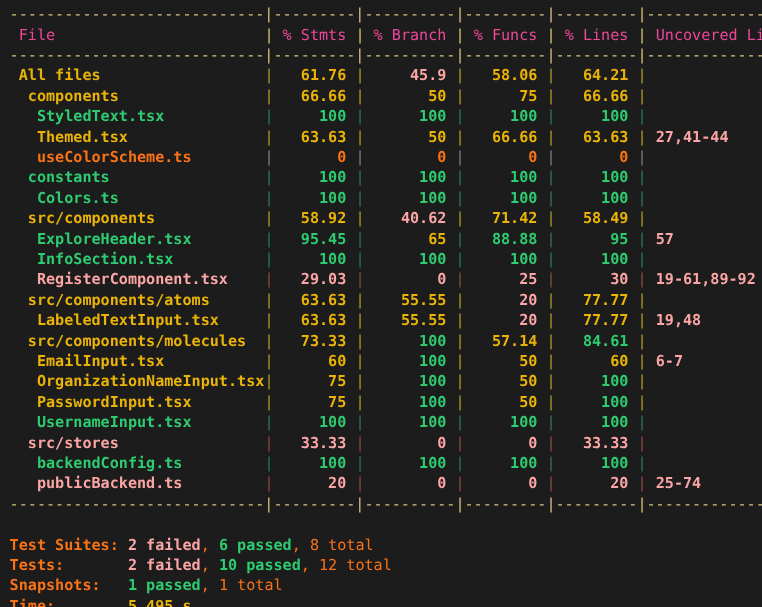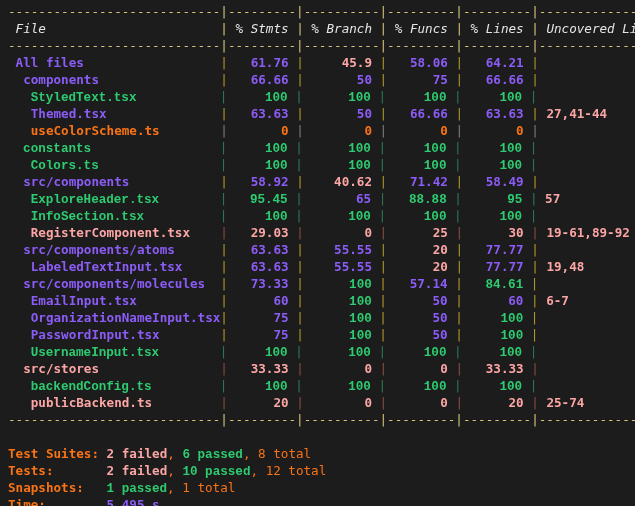--- a/index.html
+++ b/index.html
@@ -29,30 +29,30 @@
     left: 8px;
     top: 3px;
     white-space: pre;
     letter-spacing: 0px;
   }
   .line {
     height: 17px;
     white-space: pre;
     display: block;
   }
-  .c-yellow   { color: #8b5cf6; }
-  .c-green    { color: #2ecc71; font-family: Liberation Mono, monospace; }
+  .c-yellow   { color: #eab308; }
+  .c-green    { color: #2ecc71; }
   .c-red      { color: #fca5a5; }
   .c-white    { color: #f97316; }
   .c-sep      { color: #d6c37a; }
   .c-pipe-y   { color: #b09a28; }
   .c-pipe-g   { color: #2b7a55; }
   .c-pipe-r   { color: #8d4a42; }
   .c-pipe-w   { color: #7f7f7f; }
-  .c-header   { color: #e5e5e5; font-style: italic; }
+  .c-header   { color: #ec4899; }
   .bold { font-weight: bold; }
   .spacer { height: 17px; display:block; }
 </style>
 </head>
 <body>
 
 <div id="screen">
   <div class="term" id="term-output"><div class="line"><span class="c-sep">----------------------------|---------|----------|---------|---------|-------------------</span></div><div class="line"><span class="c-header"> File                       </span><span class="c-sep">|</span><span class="c-header"> % Stmts </span><span class="c-sep">|</span><span class="c-header"> % Branch </span><span class="c-sep">|</span><span class="c-header"> % Funcs </span><span class="c-sep">|</span><span class="c-header"> % Lines </span><span class="c-sep">|</span><span class="c-header"> Uncovered Line #s </span></div><div class="line"><span class="c-sep">----------------------------|---------|----------|---------|---------|-------------------</span></div><div class="line"><span class="c-yellow bold"> All files                  </span><span class="c-pipe-y">|</span><span class="c-yellow bold">   61.76 </span><span class="c-pipe-y">|</span><span class="c-red bold">     45.9 </span><span class="c-pipe-y">|</span><span class="c-yellow bold">   58.06 </span><span class="c-pipe-y">|</span><span class="c-yellow bold">   64.21 </span><span class="c-pipe-y">|</span><span class="c-red bold"> </span></div><div class="line"><span class="c-yellow bold">  components                </span><span class="c-pipe-y">|</span><span class="c-yellow bold">   66.66 </span><span class="c-pipe-y">|</span><span class="c-yellow bold">       50 </span><span class="c-pipe-y">|</span><span class="c-yellow bold">      75 </span><span class="c-pipe-y">|</span><span class="c-yellow bold">   66.66 </span><span class="c-pipe-y">|</span><span class="c-red bold"> </span></div><div class="line"><span class="c-green bold">   StyledText.tsx           </span><span class="c-pipe-g">|</span><span class="c-green bold">     100 </span><span class="c-pipe-g">|</span><span class="c-green bold">      100 </span><span class="c-pipe-g">|</span><span class="c-green bold">     100 </span><span class="c-pipe-g">|</span><span class="c-green bold">     100 </span><span class="c-pipe-g">|</span><span class="c-red bold"> </span></div><div class="line"><span class="c-yellow bold">   Themed.tsx               </span><span class="c-pipe-y">|</span><span class="c-yellow bold">   63.63 </span><span class="c-pipe-y">|</span><span class="c-yellow bold">       50 </span><span class="c-pipe-y">|</span><span class="c-yellow bold">   66.66 </span><span class="c-pipe-y">|</span><span class="c-yellow bold">   63.63 </span><span class="c-pipe-y">|</span><span class="c-red bold"> 27,41-44</span></div><div class="line"><span class="c-white bold">   useColorScheme.ts        </span><span class="c-pipe-w">|</span><span class="c-white bold">       0 </span><span class="c-pipe-w">|</span><span class="c-white bold">        0 </span><span class="c-pipe-w">|</span><span class="c-white bold">       0 </span><span class="c-pipe-w">|</span><span class="c-white bold">       0 </span><span class="c-pipe-w">|</span><span class="c-red bold"> </span></div><div class="line"><span class="c-green bold">  constants                 </span><span class="c-pipe-g">|</span><span class="c-green bold">     100 </span><span class="c-pipe-g">|</span><span class="c-green bold">      100 </span><span class="c-pipe-g">|</span><span class="c-green bold">     100 </span><span class="c-pipe-g">|</span><span class="c-green bold">     100 </span><span class="c-pipe-g">|</span><span class="c-red bold"> </span></div><div class="line"><span class="c-green bold">   Colors.ts                </span><span class="c-pipe-g">|</span><span class="c-green bold">     100 </span><span class="c-pipe-g">|</span><span class="c-green bold">      100 </span><span class="c-pipe-g">|</span><span class="c-green bold">     100 </span><span class="c-pipe-g">|</span><span class="c-green bold">     100 </span><span class="c-pipe-g">|</span><span class="c-red bold"> </span></div><div class="line"><span class="c-yellow bold">  src/components            </span><span class="c-pipe-y">|</span><span class="c-yellow bold">   58.92 </span><span class="c-pipe-y">|</span><span class="c-red bold">    40.62 </span><span class="c-pipe-y">|</span><span class="c-yellow bold">   71.42 </span><span class="c-pipe-y">|</span><span class="c-yellow bold">   58.49 </span><span class="c-pipe-y">|</span><span class="c-red bold"> </span></div><div class="line"><span class="c-green bold">   ExploreHeader.tsx        </span><span class="c-pipe-g">|</span><span class="c-green bold">   95.45 </span><span class="c-pipe-g">|</span><span class="c-yellow bold">       65 </span><span class="c-pipe-g">|</span><span class="c-green bold">   88.88 </span><span class="c-pipe-g">|</span><span class="c-green bold">      95 </span><span class="c-pipe-g">|</span><span class="c-red bold"> 57</span></div><div class="line"><span class="c-green bold">   InfoSection.tsx          </span><span class="c-pipe-g">|</span><span class="c-green bold">     100 </span><span class="c-pipe-g">|</span><span class="c-green bold">      100 </span><span class="c-pipe-g">|</span><span class="c-green bold">     100 </span><span class="c-pipe-g">|</span><span class="c-green bold">     100 </span><span class="c-pipe-g">|</span><span class="c-red bold"> </span></div><div class="line"><span class="c-red bold">   RegisterComponent.tsx    </span><span class="c-pipe-r">|</span><span class="c-red bold">   29.03 </span><span class="c-pipe-r">|</span><span class="c-red bold">        0 </span><span class="c-pipe-r">|</span><span class="c-red bold">      25 </span><span class="c-pipe-r">|</span><span class="c-red bold">      30 </span><span class="c-pipe-r">|</span><span class="c-red bold"> 19-61,89-92</span></div><div class="line"><span class="c-yellow bold">  src/components/atoms      </span><span class="c-pipe-y">|</span><span class="c-yellow bold">   63.63 </span><span class="c-pipe-y">|</span><span class="c-yellow bold">    55.55 </span><span class="c-pipe-y">|</span><span class="c-red bold">      20 </span><span class="c-pipe-y">|</span><span class="c-yellow bold">   77.77 </span><span class="c-pipe-y">|</span><span class="c-red bold"> </span></div><div class="line"><span class="c-yellow bold">   LabeledTextInput.tsx     </span><span class="c-pipe-y">|</span><span class="c-yellow bold">   63.63 </span><span class="c-pipe-y">|</span><span class="c-yellow bold">    55.55 </span><span class="c-pipe-y">|</span><span class="c-red bold">      20 </span><span class="c-pipe-y">|</span><span class="c-yellow bold">   77.77 </span><span class="c-pipe-y">|</span><span class="c-red bold"> 19,48</span></div><div class="line"><span class="c-yellow bold">  src/components/molecules  </span><span class="c-pipe-y">|</span><span class="c-yellow bold">   73.33 </span><span class="c-pipe-y">|</span><span class="c-green bold">      100 </span><span class="c-pipe-y">|</span><span class="c-yellow bold">   57.14 </span><span class="c-pipe-y">|</span><span class="c-green bold">   84.61 </span><span class="c-pipe-y">|</span><span class="c-red bold"> </span></div><div class="line"><span class="c-yellow bold">   EmailInput.tsx           </span><span class="c-pipe-y">|</span><span class="c-yellow bold">      60 </span><span class="c-pipe-y">|</span><span class="c-green bold">      100 </span><span class="c-pipe-y">|</span><span class="c-yellow bold">      50 </span><span class="c-pipe-y">|</span><span class="c-yellow bold">      60 </span><span class="c-pipe-y">|</span><span class="c-red bold"> 6-7</span></div><div class="line"><span class="c-yellow bold">   OrganizationNameInput.tsx</span><span class="c-pipe-y">|</span><span class="c-yellow bold">      75 </span><span class="c-pipe-y">|</span><span class="c-green bold">      100 </span><span class="c-pipe-y">|</span><span class="c-yellow bold">      50 </span><span class="c-pipe-y">|</span><span class="c-green bold">     100 </span><span class="c-pipe-y">|</span><span class="c-red bold"> </span></div><div class="line"><span class="c-yellow bold">   PasswordInput.tsx        </span><span class="c-pipe-y">|</span><span class="c-yellow bold">      75 </span><span class="c-pipe-y">|</span><span class="c-green bold">      100 </span><span class="c-pipe-y">|</span><span class="c-yellow bold">      50 </span><span class="c-pipe-y">|</span><span class="c-green bold">     100 </span><span class="c-pipe-y">|</span><span class="c-red bold"> </span></div><div class="line"><span class="c-green bold">   UsernameInput.tsx        </span><span class="c-pipe-g">|</span><span class="c-green bold">     100 </span><span class="c-pipe-g">|</span><span class="c-green bold">      100 </span><span class="c-pipe-g">|</span><span class="c-green bold">     100 </span><span class="c-pipe-g">|</span><span class="c-green bold">     100 </span><span class="c-pipe-g">|</span><span class="c-red bold"> </span></div><div class="line"><span class="c-red bold">  src/stores                </span><span class="c-pipe-r">|</span><span class="c-red bold">   33.33 </span><span class="c-pipe-r">|</span><span class="c-red bold">        0 </span><span class="c-pipe-r">|</span><span class="c-red bold">       0 </span><span class="c-pipe-r">|</span><span class="c-red bold">   33.33 </span><span class="c-pipe-r">|</span><span class="c-red bold"> </span></div><div class="line"><span class="c-green bold">   backendConfig.ts         </span><span class="c-pipe-g">|</span><span class="c-green bold">     100 </span><span class="c-pipe-g">|</span><span class="c-green bold">      100 </span><span class="c-pipe-g">|</span><span class="c-green bold">     100 </span><span class="c-pipe-g">|</span><span class="c-green bold">     100 </span><span class="c-pipe-g">|</span><span class="c-red bold"> </span></div><div class="line"><span class="c-red bold">   publicBackend.ts         </span><span class="c-pipe-r">|</span><span class="c-red bold">      20 </span><span class="c-pipe-r">|</span><span class="c-red bold">        0 </span><span class="c-pipe-r">|</span><span class="c-red bold">       0 </span><span class="c-pipe-r">|</span><span class="c-red bold">      20 </span><span class="c-pipe-r">|</span><span class="c-red bold"> 25-74</span></div><div class="line"><span class="c-sep">----------------------------|---------|----------|---------|---------|-------------------</span></div><div class="spacer"></div><div class="line"><span class="c-white bold">Test Suites:</span><span> </span><span class="c-red bold">2 failed</span><span class="c-white">, </span><span class="c-green bold">6 passed</span><span class="c-white">, </span><span class="c-white">8 total</span></div><div class="line"><span class="c-white bold">Tests:</span><span>       </span><span class="c-red bold">2 failed</span><span class="c-white">, </span><span class="c-green bold">10 passed</span><span class="c-white">, </span><span class="c-white">12 total</span></div><div class="line"><span class="c-white bold">Snapshots:</span><span>   </span><span class="c-green bold">1 passed</span><span class="c-white">, </span><span class="c-white">1 total</span></div><div class="line"><span class="c-white bold">Time:</span><span>        </span><span class="c-yellow bold">5.495 s</span></div></div>
 </div>
 

